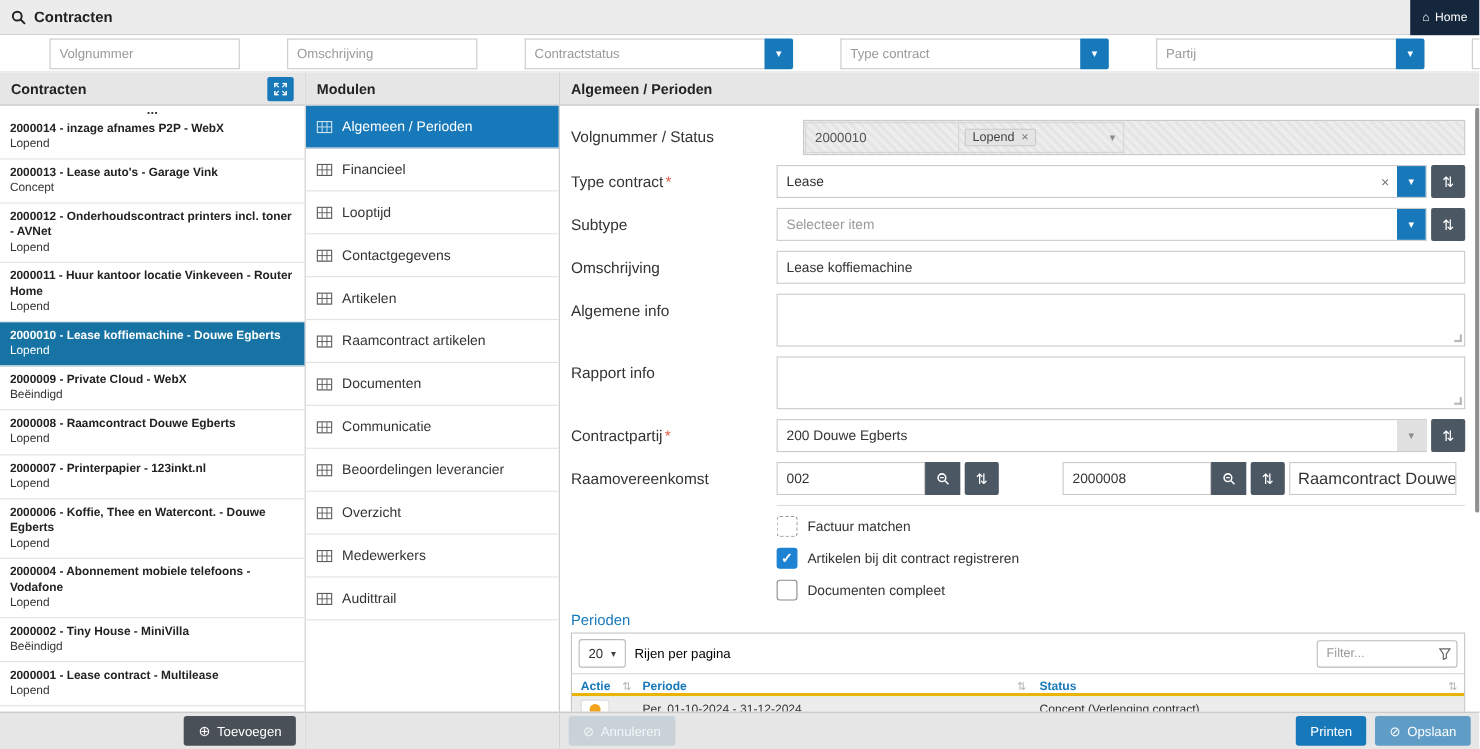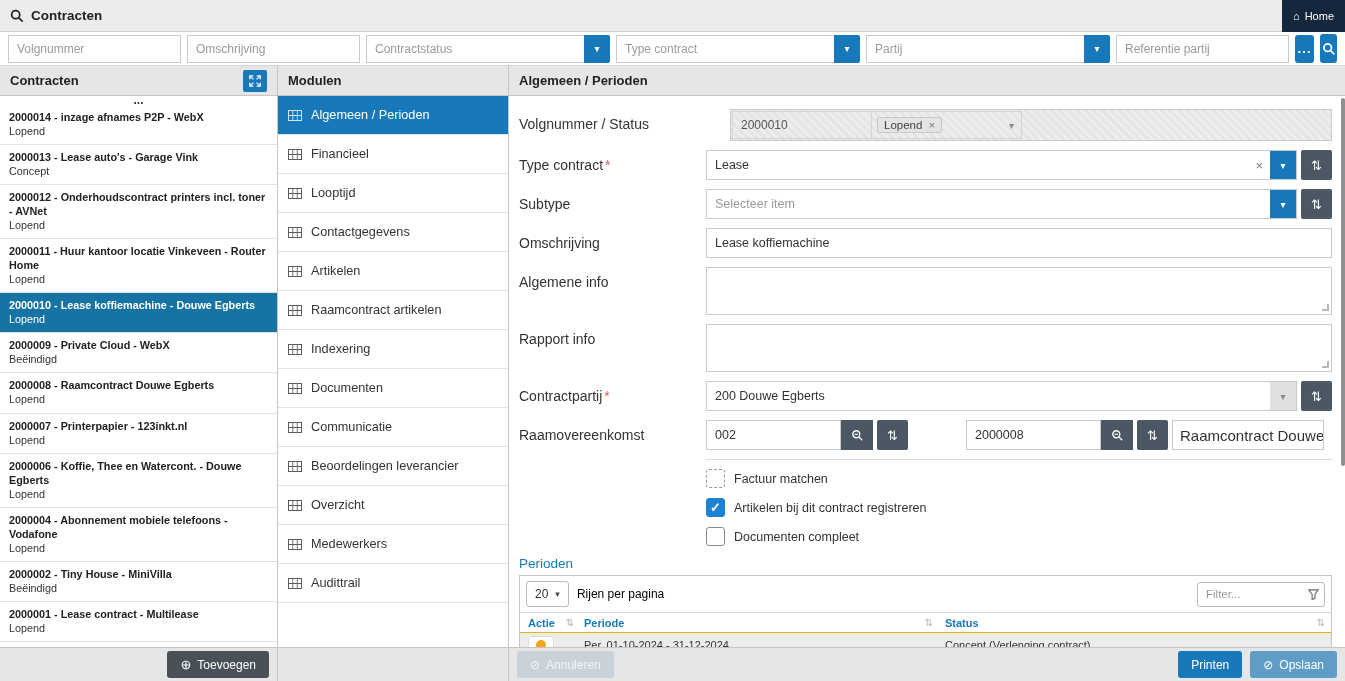--- a/index.html
+++ b/index.html
@@ -10,21 +10,21 @@
   .topbar { height:32px; background:#ececec; border-bottom:1px solid #d0d0d0;
             display:flex; align-items:center; gap:7px; padding-left:10px; }
   .topbar-title { font-weight:bold; font-size:13.5px; color:#222; }
   .home-btn { margin-left:auto; height:32px; background:#15273d; color:#fff; border:none;
               padding:0 11px; font-size:11px; display:flex; align-items:center; gap:5px; cursor:pointer;
               font-family:inherit; }
 
   
   .filterbar { height:34px; background:#fff; display:flex; align-items:center; gap:6px;
                padding:0 8px; border-bottom:1px solid #d8d8d8; }
-  .fin { height:28px; border:1px solid #cacaca; padding:0 8px; font-size:12px; color:#333; font-family:inherit; }
+  .fin { height:28px; border:1px solid #cacaca; padding:0 8px; font-size:12px; color:#333; font-family:inherit;margin-left:37px; }
   .fin::placeholder { color:#9a9a9a; }
   .w178 { width:178px; }
   .fsel { display:flex; height:28px; }
   .fsel .fin { width:218px; border-right:none; }
   .fchev { width:26px; height:28px; background:#1779ba; color:#fff; border:none; font-size:10px;
            cursor:pointer; border-radius:0 2px 2px 0; }
   .morebtn { width:36px; height:28px; background:#1779ba; color:#fff; border:none; border-radius:3px;
              font-weight:bold; letter-spacing:1px; cursor:pointer; font-family:inherit; }
   .searchbtn { width:31px; height:29px; background:#1779ba; color:#fff; border:none; border-radius:3px;
                display:flex; align-items:center; justify-content:center; cursor:pointer; }
@@ -120,22 +120,22 @@
   .pagesel { display:flex; align-items:center; gap:7px; border:1px solid #bbb; border-radius:3px;
              height:26px; padding:0 8px; background:#fff; font-size:12px; cursor:pointer; }
   .pschev { font-size:9px; color:#444; }
   .plabel { font-size:12px; color:#000000; }
   .pfilter { margin-left:auto; position:relative; }
   .pfilter input { width:128px; height:25px; border:1px solid #bbb; border-radius:3px;
                    padding:0 22px 0 8px; font-size:11.5px; font-family:inherit; }
   .pfilter input::placeholder { color:#9a9a9a; }
   .pfilter svg { position:absolute; right:6px; top:7px; }
   .phead,.prow { display:flex; align-items:center; font-size:11px; }
-  .phead { height:21px; border-top:1px solid #d9d9d9; border-bottom:1px solid #eab308;
-           color:#1779ba; font-weight:bold; }
+  .phead { height:21px; border-top:1px solid #d9d9d9; border-bottom:3px solid #eab308;
+           color:#1779ba; font-weight:bold;align-items:flex-end; }
   .col-a { width:58px; padding:0 4px 0 8px; display:flex; align-items:center; flex:none; }
   .col-p { flex:1; display:flex; align-items:center; padding:0 6px; min-width:0; }
   .col-s { width:392px; display:flex; align-items:center; padding:0 6px; flex:none; }
   .sort { margin-left:auto; color:#b5b5b5; font-weight:normal; font-size:10px; }
   .prow { height:24px; border-bottom:1px solid #e4e4e4; color:#333; }
   .prow.striped { background:#ececec; }
   .dotbtn { width:26px; height:17px; background:#fff; border:1px solid #ddd; border-radius:3px;
             display:flex; align-items:center; justify-content:center; cursor:pointer; }
   .dot { width:10px; height:10px; border-radius:50%; background:#f2a51a; }
 
@@ -286,24 +286,20 @@
       <div class="mitem">
         <span class="gicon"></span>
         <span>Artikelen</span>
       </div>
       <div class="mitem">
         <span class="gicon"></span>
         <span>Raamcontract artikelen</span>
       </div>
       <div class="mitem">
         <span class="gicon"></span>
-        <span>Indexering</span>
-      </div>
-      <div class="mitem">
-        <span class="gicon"></span>
         <span>Documenten</span>
       </div>
       <div class="mitem">
         <span class="gicon"></span>
         <span>Communicatie</span>
       </div>
       <div class="mitem">
         <span class="gicon"></span>
         <span>Beoordelingen leverancier</span>
       </div>

